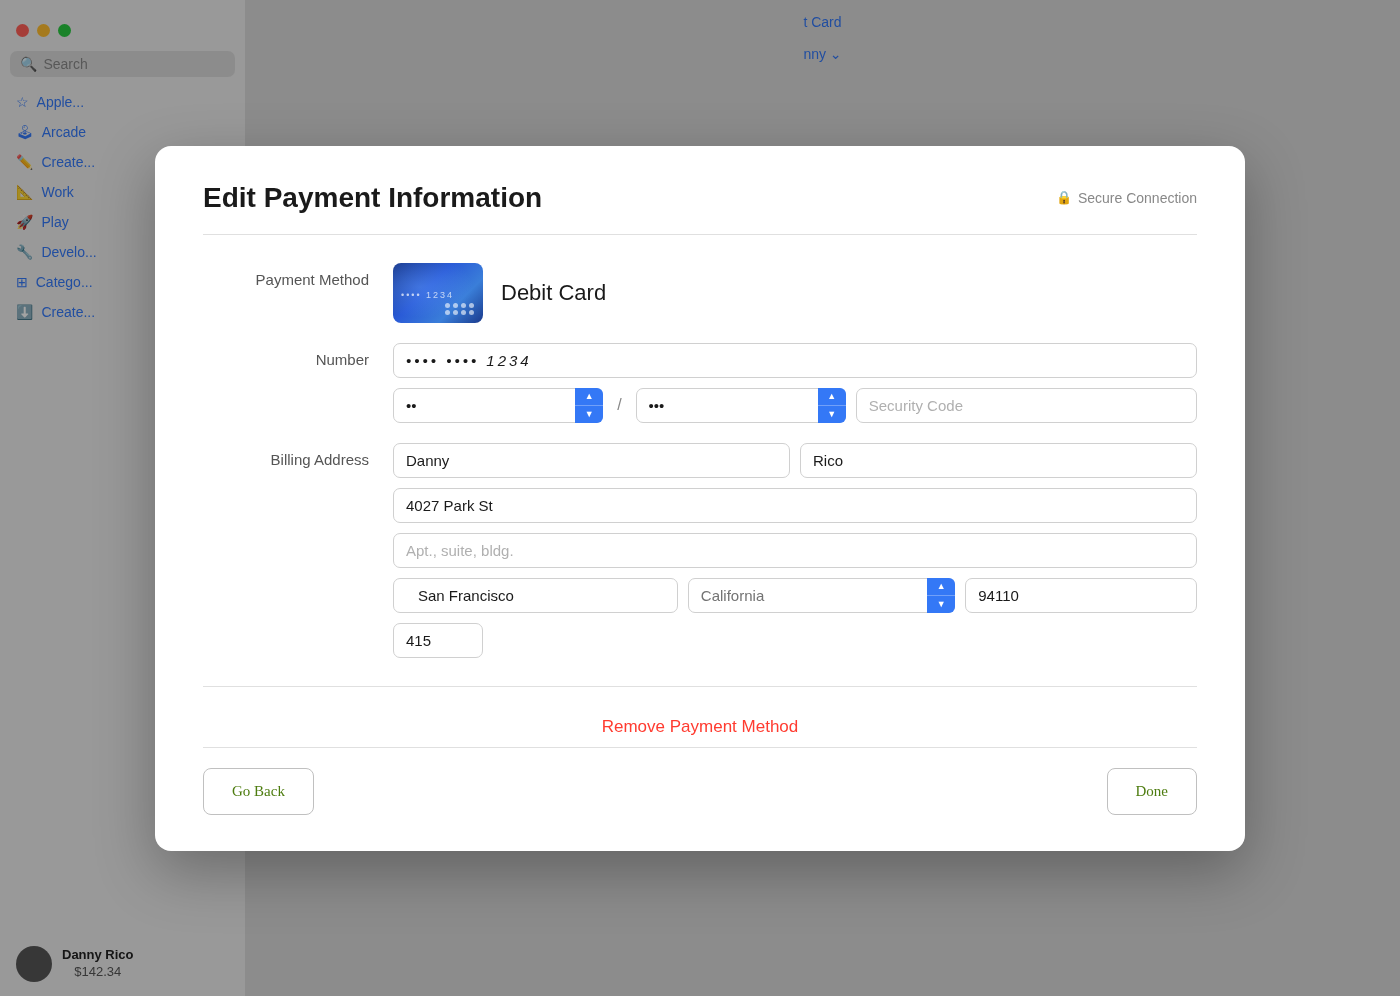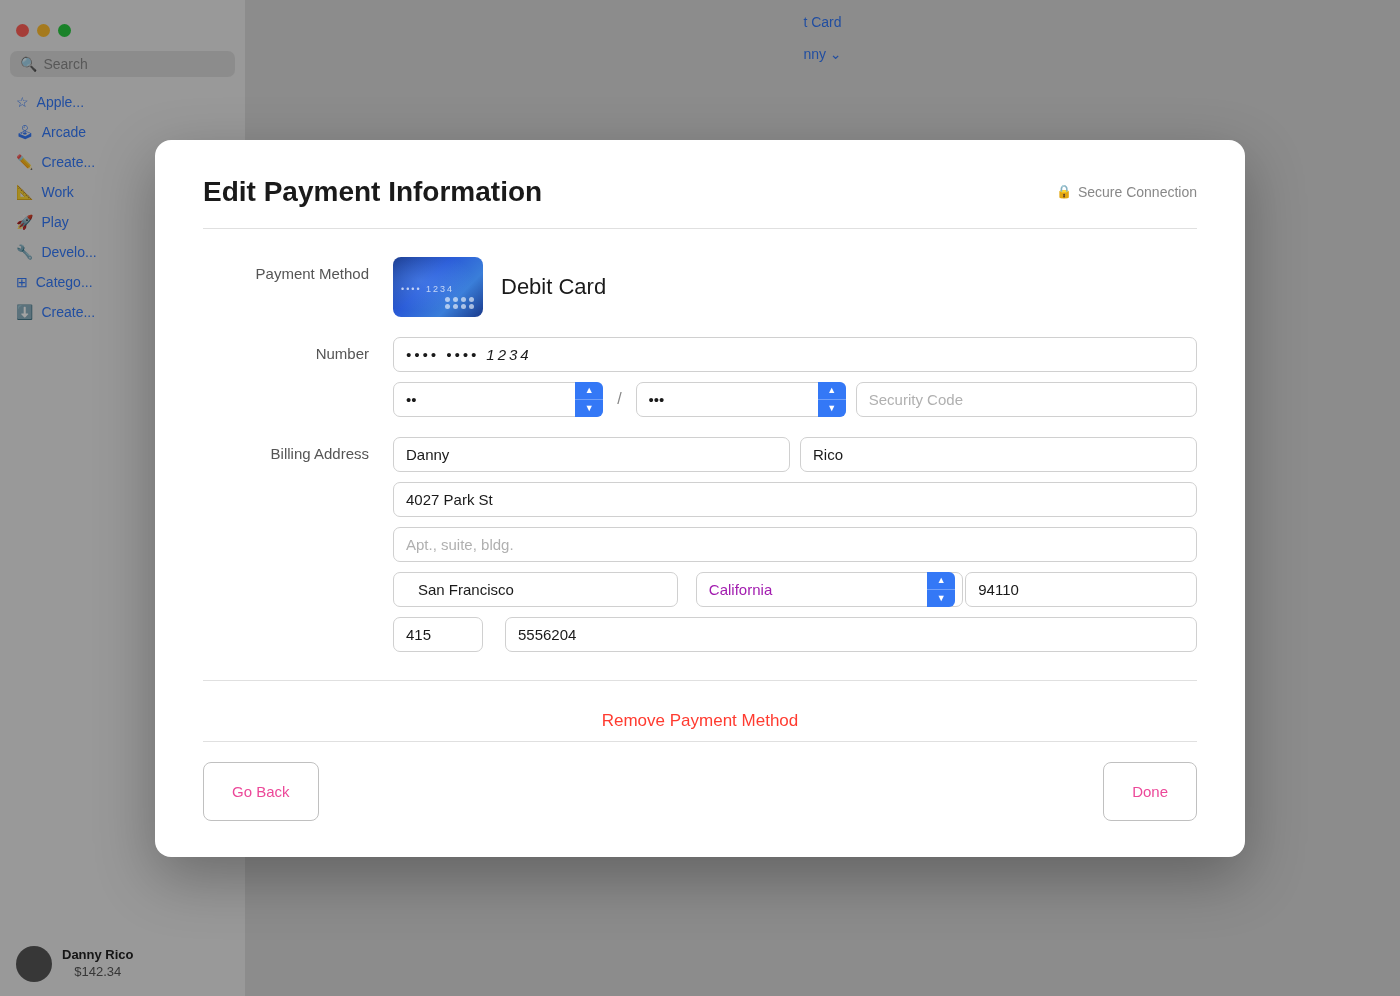--- a/index.html
+++ b/index.html
@@ -330,26 +330,25 @@
     .city-input { flex: 1.2; padding-left: 24px; }
     .state-wrapper { flex: 1.3; position: relative; }
     .zip-input { flex: 1; }
 
     .state-select {
       width: 100%;
       padding: 8px 32px 8px 12px;
       border: 1px solid #d0d0d0;
       border-radius: 7px;
       font-size: 15px;
-      color: #a21caf;
+      color: #737373;
       background: #fff;
       outline: none;
       appearance: none;
       cursor: pointer;
-      margin-left: 8px;
     }
 
     .state-arrows {
       position: absolute;
       right: 0;
       top: 0;
       bottom: 0;
       width: 28px;
       display: flex;
       flex-direction: column;
@@ -412,27 +411,28 @@
       margin-bottom: 20px;
     }
 
     .footer-buttons {
       display: flex;
       justify-content: space-between;
       align-items: center;
     }
 
     .footer-btn {
-      padding: 20px 28px;
+      padding: 14px 28px;
       border: 1.5px solid #c0c0c0;
       border-radius: 8px;
       background: #fff;
       font-size: 15px;
-      color: #ec4899;
+      color: #4d7c0f;
       cursor: pointer;
+      font-family: Liberation Serif, serif;
     }
 
     .number-masked {
       letter-spacing: 3px;
       color: #1a1a1a;
       font-style: italic;
     }
   </style>
 </head>
 <body>
@@ -583,21 +583,20 @@
             <div class="state-arrows">
               <div class="state-arrow-up">▲</div>
               <div class="state-arrow-down">▼</div>
             </div>
           </div>
           <input class="input-field zip-input" type="text" value="94110" style="">
         </div>
 
         <div class="phone-row">
           <input class="input-field area-code" type="text" value="415" style="">
-          <input class="input-field phone-number" type="text" value="5556204" style="">
         </div>
 
       </div>
     </div>
 
     <div class="bottom-divider"></div>
 
     <button class="remove-btn">Remove Payment Method</button>
 
 

